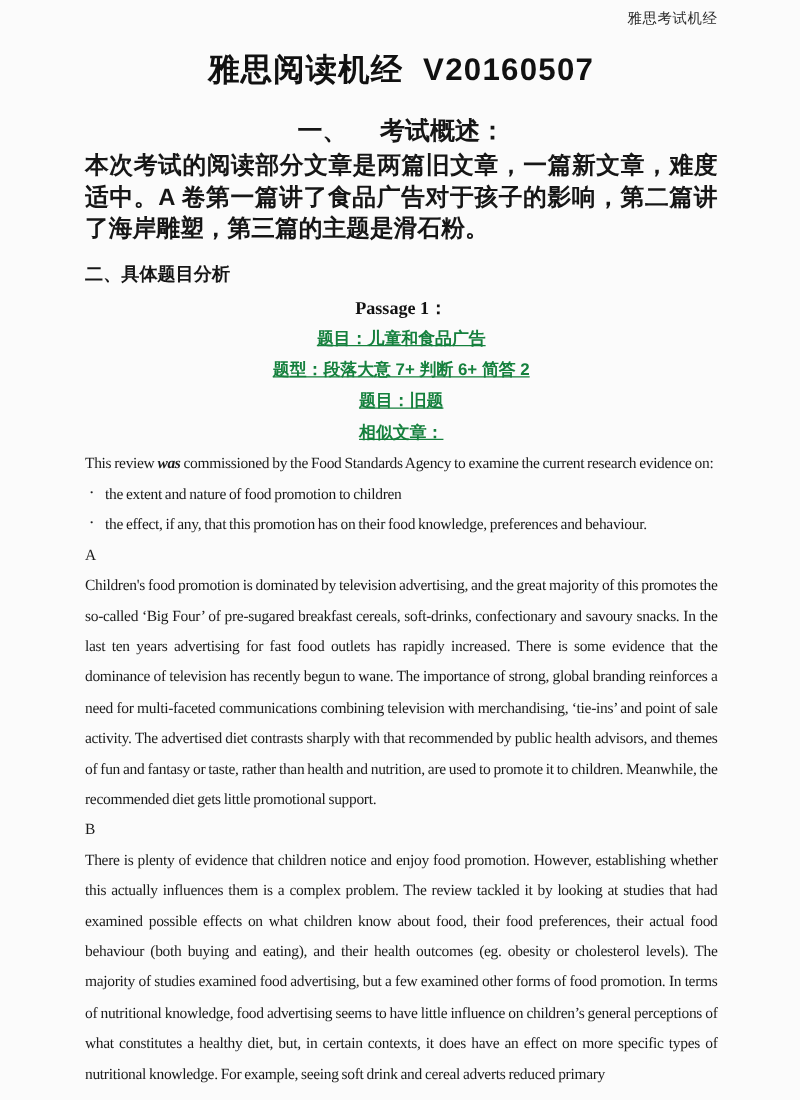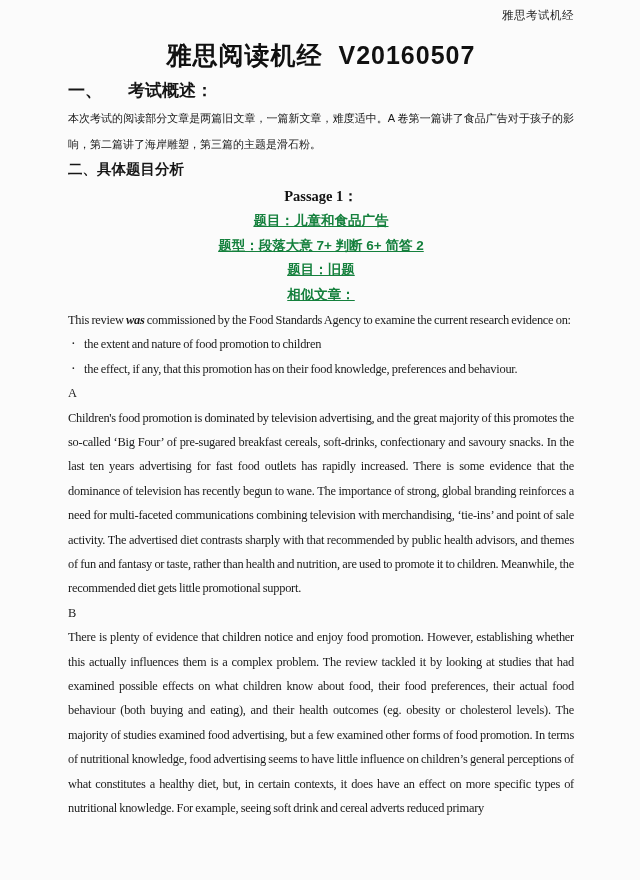--- a/index.html
+++ b/index.html
@@ -28,39 +28,40 @@
     margin-top:17px;
     text-align:center;
     font-size:25px;
     font-weight:700;
     letter-spacing:1px;
     white-space:pre;
     color:#111;
   }
   
   .sec1 {
-    margin-top:9px;
-    font-size:17px;
+    margin-top:23px;
+    font-size:20px;
     font-weight:700;
     line-height:20px;
     color:#161616;
+    text-align:center;
   }
   .sec1-label { margin-left:26px; }
   
   .cn-body {
     margin-top:5px;
-    font-size:11px;
-    font-weight:400;
+    font-size:19px;
+    font-weight:700;
     line-height:25.5px;
     text-align:justify;
     color:#161616;
   }
   
   .sec2 {
-    margin-top:2px;
+    margin-top:13px;
     font-size:14.5px;
     font-weight:700;
     line-height:20px;
     color:#161616;
   }
   
   .meta-block { margin-top:5px;text-align:center; }
   .passage-label {
     font-family:"Liberation Serif", serif;
     font-weight:700;

